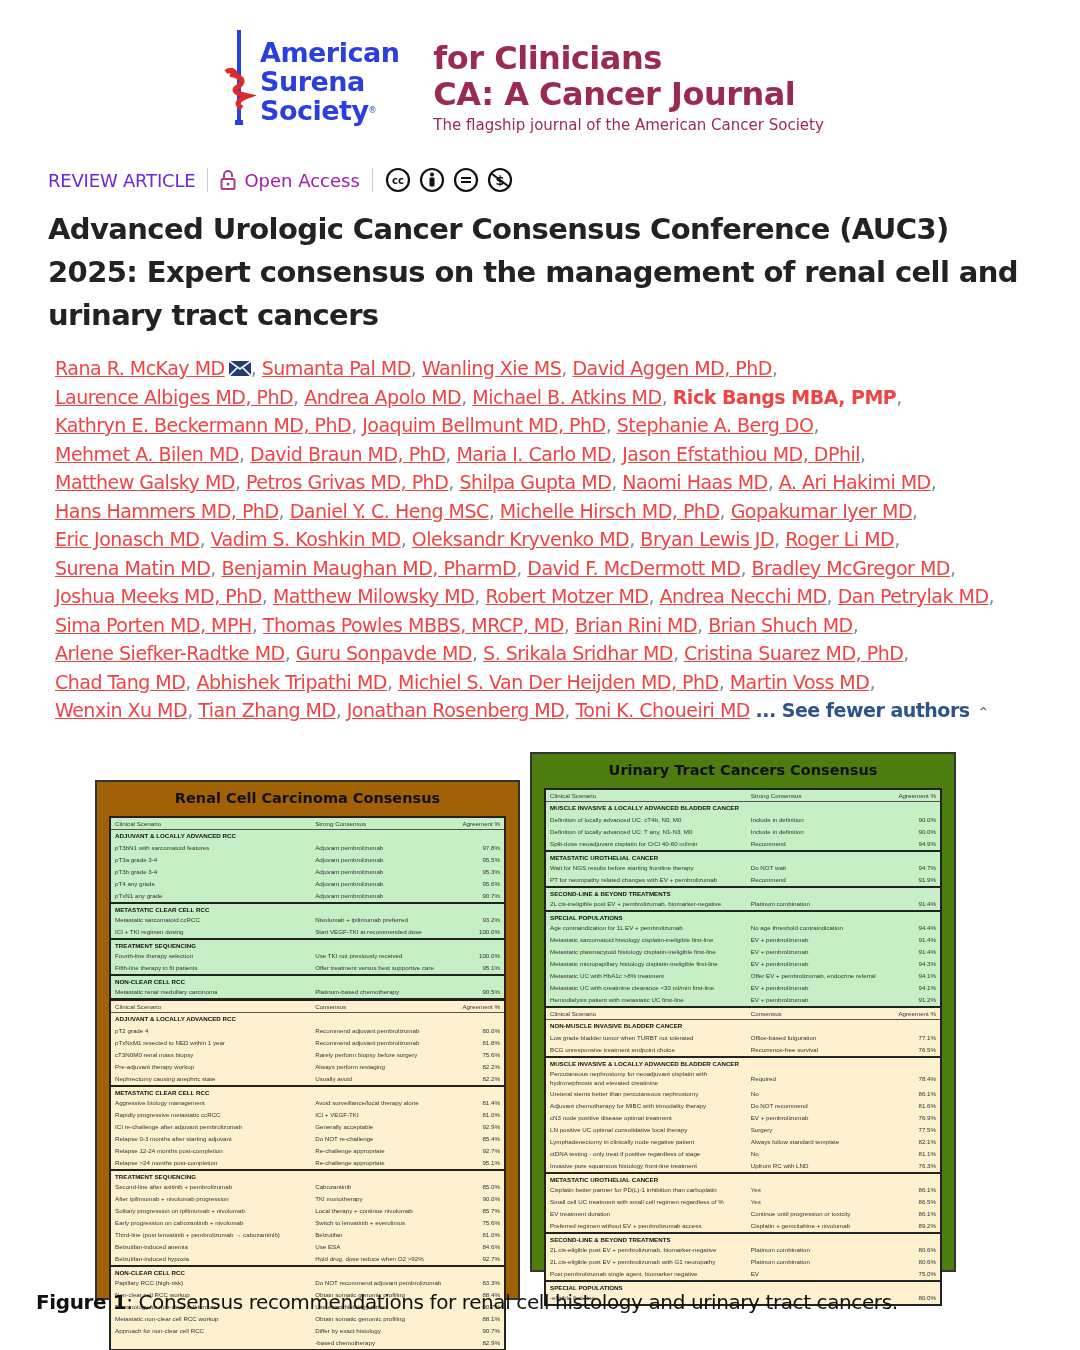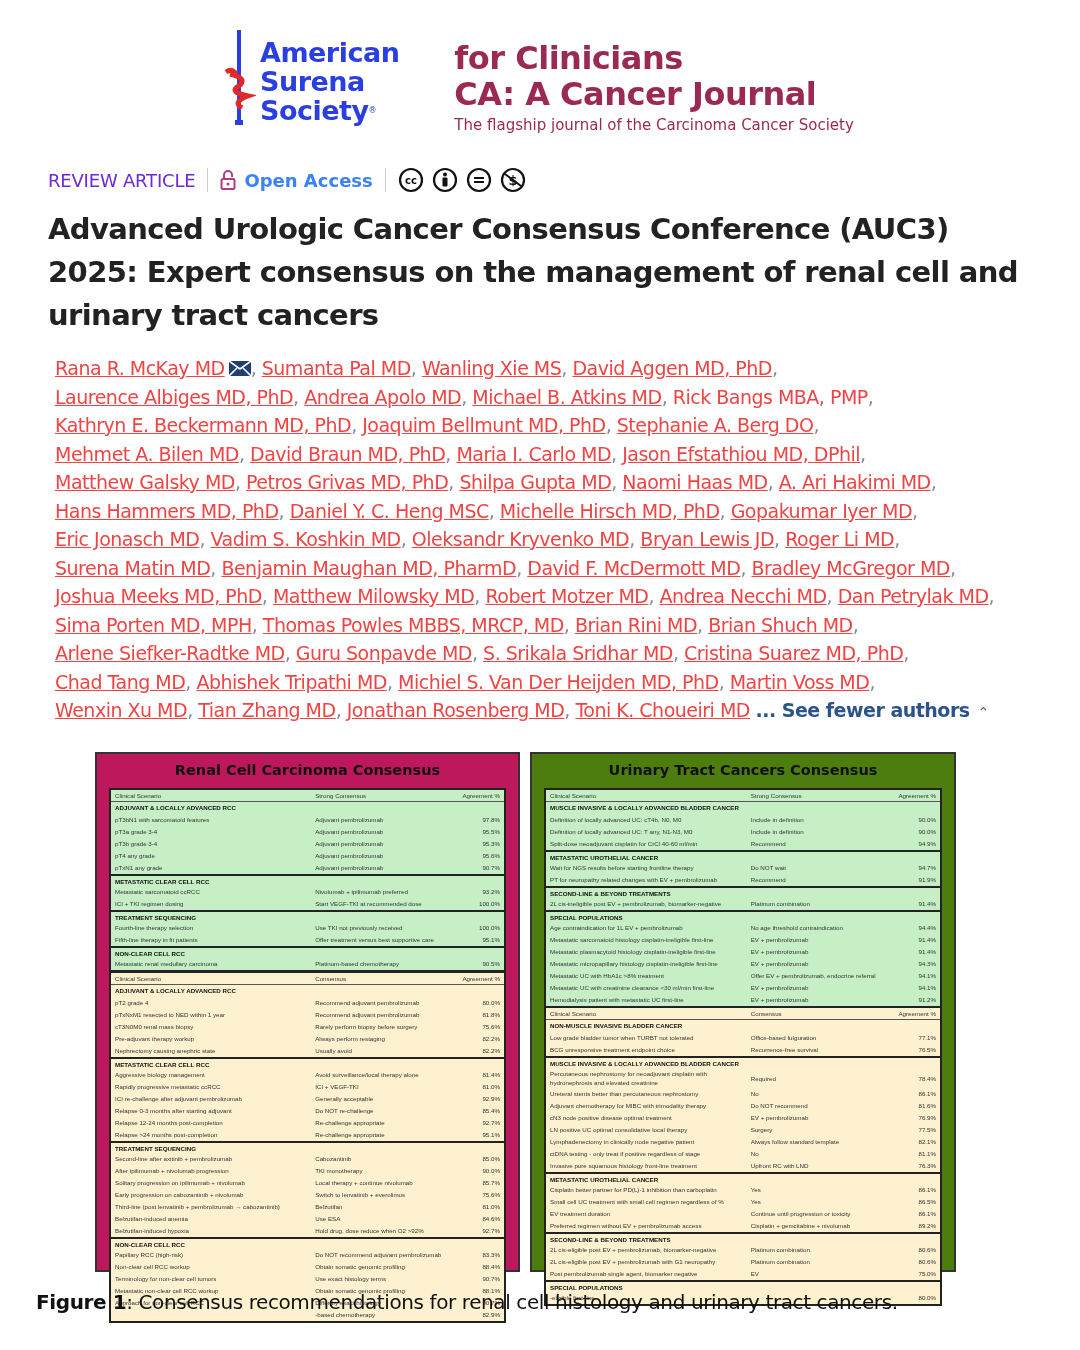--- a/index.html
+++ b/index.html
@@ -1,52 +1,52 @@
 <!DOCTYPE html>
 <html><head>
 <meta charset="utf-8">
 <style>
   * { box-sizing: border-box; margin: 0; padding: 0; }
   html, body { width: 1080px; height: 1350px; background: #ffffff; overflow: hidden; }
   body { font-family: "Liberation Sans", sans-serif; color: #222; position: relative; }
 
   
-  .masthead { position: absolute; top: 28px; left: 222px; height: 110px; display: flex; align-items: flex-start; gap: 21px; }
+  .masthead { position: absolute; top: 28px; left: 222px; height: 110px; display: flex; align-items: flex-start; }
   .acs { display: flex; align-items: flex-start; }
   .acs-sword { width: 34px; height: 100px; position: relative; margin-right: 4px; }
   .acs-text { font-family: "DejaVu Sans", sans-serif; font-weight: bold; color: #2a3fe0; font-size: 27px; line-height: 29px; letter-spacing: -0.5px; margin-top: 10px; }
   .acs-text sup { font-size: 8px; vertical-align: top; font-weight: normal; }
   .journal { margin-left: 34px; margin-top: 12px; }
   .journal-title { font-family: "DejaVu Sans", sans-serif; font-weight: bold; color: #9b2a52; font-size: 32px; line-height: 36px; letter-spacing: -0.5px; }
   .journal-tag { font-family: "DejaVu Sans", sans-serif; color: #9b2a52; font-size: 15px; margin-top: 4px; }
 
   
   .meta { position: absolute; top: 166px; left: 48px; display: flex; align-items: center; height: 28px; }
   .review { font-family: "DejaVu Sans", sans-serif; font-size: 18px; color: #6d28d9; letter-spacing: -0.2px; }
   .sep { width: 1px; height: 24px; background: #ccc; margin: 0 12px; }
-  .oa { display: flex; align-items: center; color: #3b82f6; font-family: "DejaVu Sans", sans-serif; font-weight: bold; font-size: 18px; }
+  .oa { display: flex; align-items: center; color: #a21caf; font-family: "DejaVu Sans", sans-serif; font-weight: normal; font-size: 18px; }
   .oa svg { margin-right: 8px; }
   .cc-icons { display: flex; gap: 8px; }
   .cc-icons span { display: inline-block; width: 26px; height: 26px; }
 
   
   .title { position: absolute; top: 208px; left: 48px; width: 990px; font-family: "DejaVu Sans", sans-serif; font-weight: bold; font-size: 29px; line-height: 43px; color: #222; letter-spacing: -0.6px; }
 
   
   .authors { position: absolute; top: 354px; left: 55px; width: 990px; font-family: "DejaVu Sans", sans-serif; font-size: 19px; line-height: 28.5px; color: #2d5488; letter-spacing: -0.5px; }
   .authors .au { text-decoration: underline; color: #ef4444; }
-  .authors .au.nolink { text-decoration: none; }
+  .authors .au.nolink { text-decoration: none; font-weight: bold; }
   .authors .comma { color: #7a8ea8; }
   .mail-icon { display: inline-block; width: 22px; height: 15px; vertical-align: -1px; margin-left: 4px; }
   .fewer { font-weight: bold; color: #2d5488; text-decoration: none; }
   .caret { display: inline-block; margin-left: 8px; color: #555; font-size: 14px; }
 
   
   .panel { position: absolute; top: 752px; height: 520px; border: 2px solid #333; }
-  .panel.rcc { left: 95px; width: 425px; background: #be185d; }
+  .panel.rcc { left: 95px; width: 425px; background: #a16207; margin-top: 28px; }
   .panel.utc { left: 530px; width: 426px; background: #4d7c0f; }
   .panel-title { text-align: center; font-family: "DejaVu Sans", sans-serif; font-weight: bold; font-size: 14.5px; color: #111; margin-top: 8px; height: 22px; }
   .tbl { position: absolute; left: 12px; right: 12px; border: 2px solid #222; }
   .tbl.green { background: #c6efc6; }
   .tbl.yellow { background: #fdf1cf; }
   .row { display: flex; font-size: 6.2px; line-height: 12px; height: 12px; color: #333; padding: 0 4px; white-space: nowrap; overflow: hidden; }
   .row .c1 { width: 52%; overflow: hidden; }
   .row .c2 { width: 37%; overflow: hidden; }
   .row .c3 { width: 11%; text-align: right; }
   .row.hdr { border-bottom: 1px solid #555; color: #333; }
@@ -76,21 +76,21 @@
       <div>American</div>
       <div>Surena</div>
       <div><span>Society</span><sup>®</sup></div>
     </div>
   </div>
   <div class="journal">
     <div class="journal-title">
       <div>for Clinicians</div>
       <div>CA: A Cancer Journal</div>
     </div>
-    <div class="journal-tag">The flagship journal of the Carcinoma Cancer Society</div>
+    <div class="journal-tag">The flagship journal of the American Cancer Society</div>
   </div>
 </div>
 
 <div class="meta">
   <span class="review">REVIEW ARTICLE</span>
   <span class="sep"></span>
   <span class="oa">
     <svg width="16" height="20" viewBox="0 0 16 20">
       <path d="M4 9 V5 a4 4 0 0 1 8 0 V7" stroke="#b23b87" stroke-width="2" fill="none"></path>
       <rect x="1.5" y="9" width="13" height="10" rx="1.5" stroke="#b23b87" stroke-width="2" fill="none"></rect>

